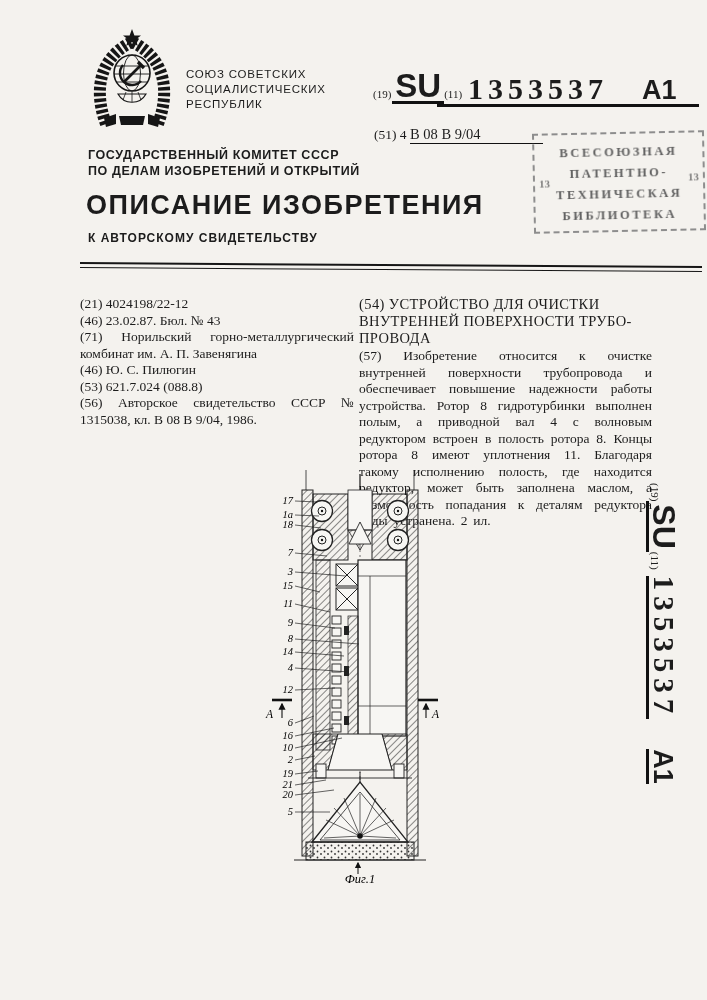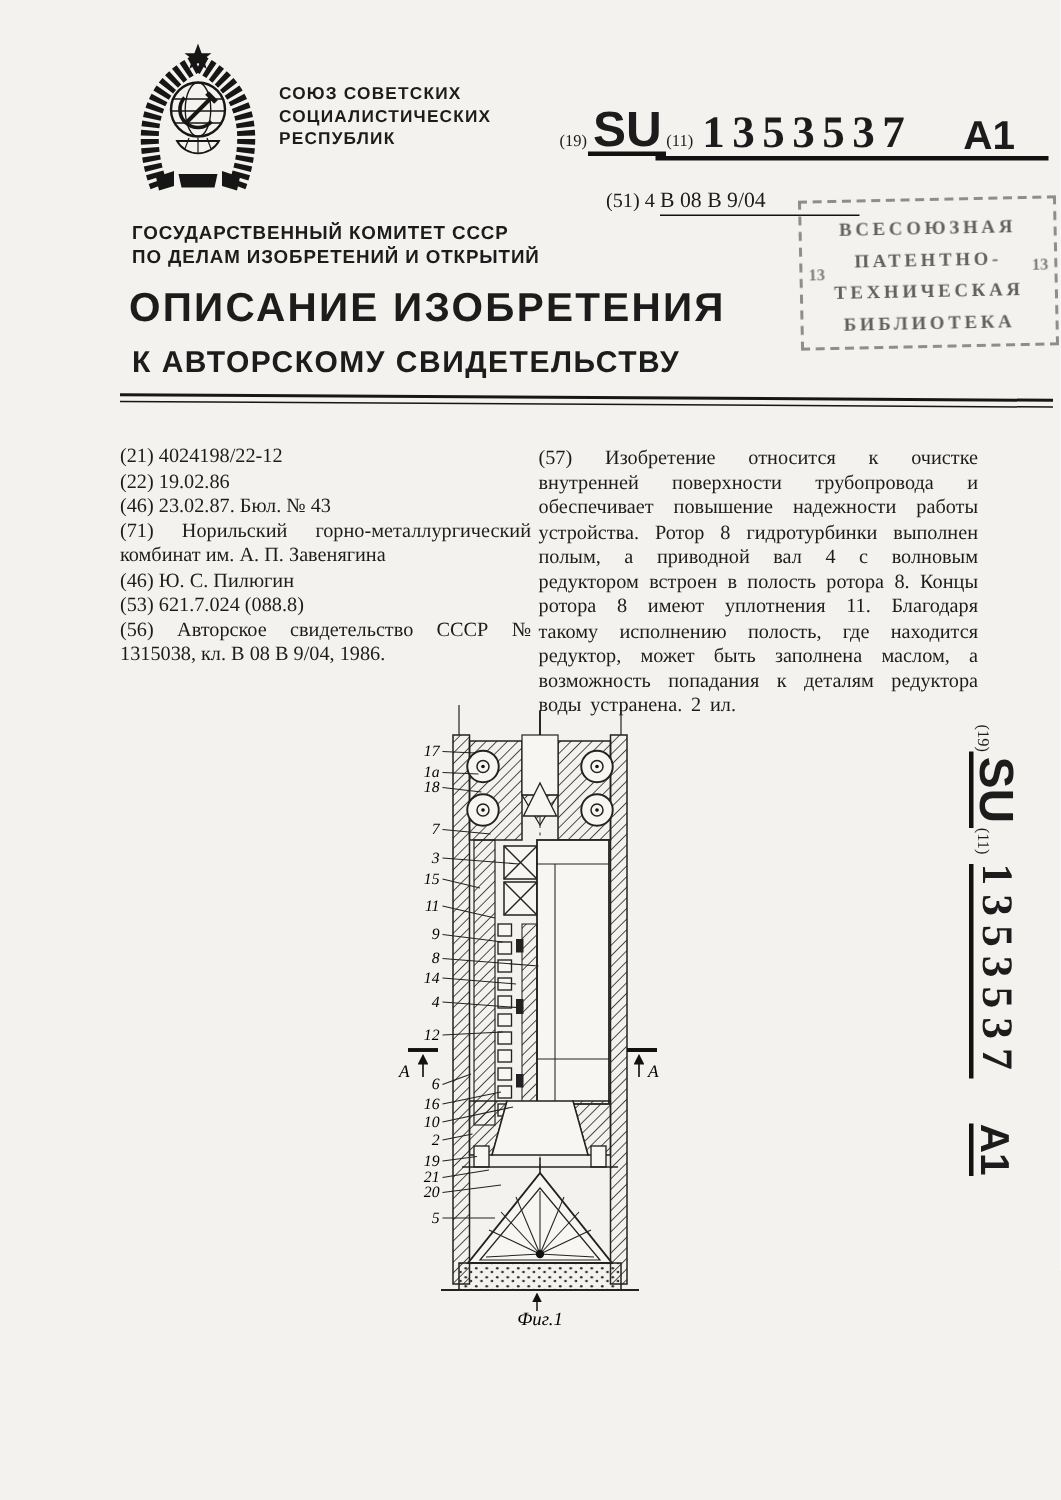--- a/index.html
+++ b/index.html
@@ -2,42 +2,42 @@
 <html><head>
 <meta charset="utf-8">
 <style>
   html,body{margin:0;padding:0;}
   .page{position:relative;width:707px;height:1000px;background:#f4f2ee;overflow:hidden;
         font-family:"Liberation Serif",serif;color:#1c1c1c;}
   .abs{position:absolute;}
   .sans{font-family:"Liberation Sans",sans-serif;}
 
   
-  .union{left:186px;top:56px;font-size:11.5px;font-weight:bold;line-height:15px;letter-spacing:.8px;}
+  .union{left:186px;top:67px;font-size:11.5px;font-weight:normal;line-height:15px;letter-spacing:.8px;}
   .committee{left:88px;top:147px;font-size:12.5px;font-weight:bold;line-height:16px;letter-spacing:.6px;}
 
   .docid{left:373px;top:72px;display:flex;align-items:flex-end;white-space:nowrap;}
   .docid .small{font-size:11px;padding-bottom:4px;}
   .docid .su{font-size:33px;font-weight:bold;line-height:.85;border-bottom:3px solid #111;padding:0 3px 1px 3px;margin-left:1px;}
   .docid .num{font-size:30px;font-weight:bold;letter-spacing:5px;line-height:.9;margin-left:6px;padding-bottom:2px;}
   .docid .kind{font-size:27px;font-weight:bold;line-height:.9;margin-left:34px;padding-bottom:2px;}
   .docid-rule{left:437px;top:104px;width:262px;height:2.5px;background:#111;}
-  .class51{left:374px;top:126px;font-size:13.5px;white-space:nowrap;margin-left:30px;}
+  .class51{left:374px;top:126px;font-size:13.5px;white-space:nowrap;}
   .class51 .cls{font-size:14.5px;border-bottom:1.5px solid #111;padding-right:62px;padding-bottom:1px;}
 
   .stamp{left:533px;top:132px;width:172px;height:100px;border:2px dashed #8d8d8d;
          transform:rotate(-1.2deg);text-align:center;color:#606060;font-weight:bold;
          font-size:12.5px;line-height:21px;letter-spacing:2.5px;padding-top:8px;box-sizing:border-box;
          filter:blur(.4px);}
   .stamp .side{position:absolute;font-size:11px;letter-spacing:0;opacity:.8;}
   .stamp .side.l{left:4px;top:38px;}
   .stamp .side.r{right:4px;top:34px;}
 
   .main-title{left:86px;top:190px;font-size:27px;font-weight:bold;letter-spacing:1.5px;white-space:nowrap;}
-  .sub-title{left:88px;top:231px;font-size:20px;font-weight:bold;letter-spacing:1px;white-space:nowrap;}
+  .sub-title{left:88px;top:231px;font-size:12px;font-weight:bold;letter-spacing:1px;white-space:nowrap;}
   .rule2{left:80px;top:264px;width:622px;height:3px;border-top:2px solid #161616;border-bottom:1.5px solid #161616;transform:rotate(.35deg);}
 
   
   .bib{left:80px;top:296px;width:274px;font-size:13.5px;line-height:16.5px;}
   .bib div{text-align:justify;}
   .col-r{left:359px;top:296px;width:293px;font-size:13.5px;line-height:16.5px;}
   .t54{white-space:pre-line;font-size:14.5px;line-height:17px;letter-spacing:.4px;}
   .a57{text-align:justify;margin-top:1px;word-spacing:2.5px;}
 
   
@@ -120,29 +120,31 @@
     <span class="side l">13</span>
     <span class="side r">13</span>
   </div>
 
   <div class="abs main-title sans">ОПИСАНИЕ ИЗОБРЕТЕНИЯ</div>
   <div class="abs sub-title sans">К АВТОРСКОМУ СВИДЕТЕЛЬСТВУ</div>
   <div class="abs rule2"></div>
 
   <div class="abs bib">
     <div>(21) 4024198/22-12</div>
-    <div>(22) 19.02.86</div>
     <div>(46) 23.02.87. Бюл. № 43</div>
     <div>(71) Норильский горно-металлургический комбинат им. А. П. Завенягина</div>
     <div>(46) Ю. С. Пилюгин</div>
     <div>(53) 621.7.024 (088.8)</div>
     <div>(56) Авторское свидетельство СССР № 1315038, кл. В 08 В 9/04, 1986.</div>
   </div>
 
   <div class="abs col-r">
+    <div class="t54">(54) УСТРОЙСТВО ДЛЯ ОЧИСТКИ
+ВНУТРЕННЕЙ ПОВЕРХНОСТИ ТРУБО-
+ПРОВОДА</div>
     <div class="a57">(57) Изобретение относится к очистке внутренней поверхности трубопровода и обеспечивает повышение надежности работы устройства. Ротор 8 гидротурбинки выполнен полым, а приводной вал 4 с волновым редуктором встроен в полость ротора 8. Концы ротора 8 имеют уплотнения 11. Благодаря такому исполнению полость, где находится редуктор, может быть заполнена маслом, а возможность попадания к деталям редуктора воды устранена. 2 ил.</div>
   </div>
 
   <svg class="abs fig" viewBox="0 0 195 424">
     <defs>
       <pattern id="h1" width="5" height="5" patternUnits="userSpaceOnUse" patternTransform="rotate(45)">
         <line x1="0" y1="0" x2="0" y2="5" stroke="#2b2b2b" stroke-width="1.1"></line>
       </pattern>
       <pattern id="dt" width="7" height="6" patternUnits="userSpaceOnUse">
         <circle cx="1.5" cy="1.5" r=".9" fill="#333"></circle>

